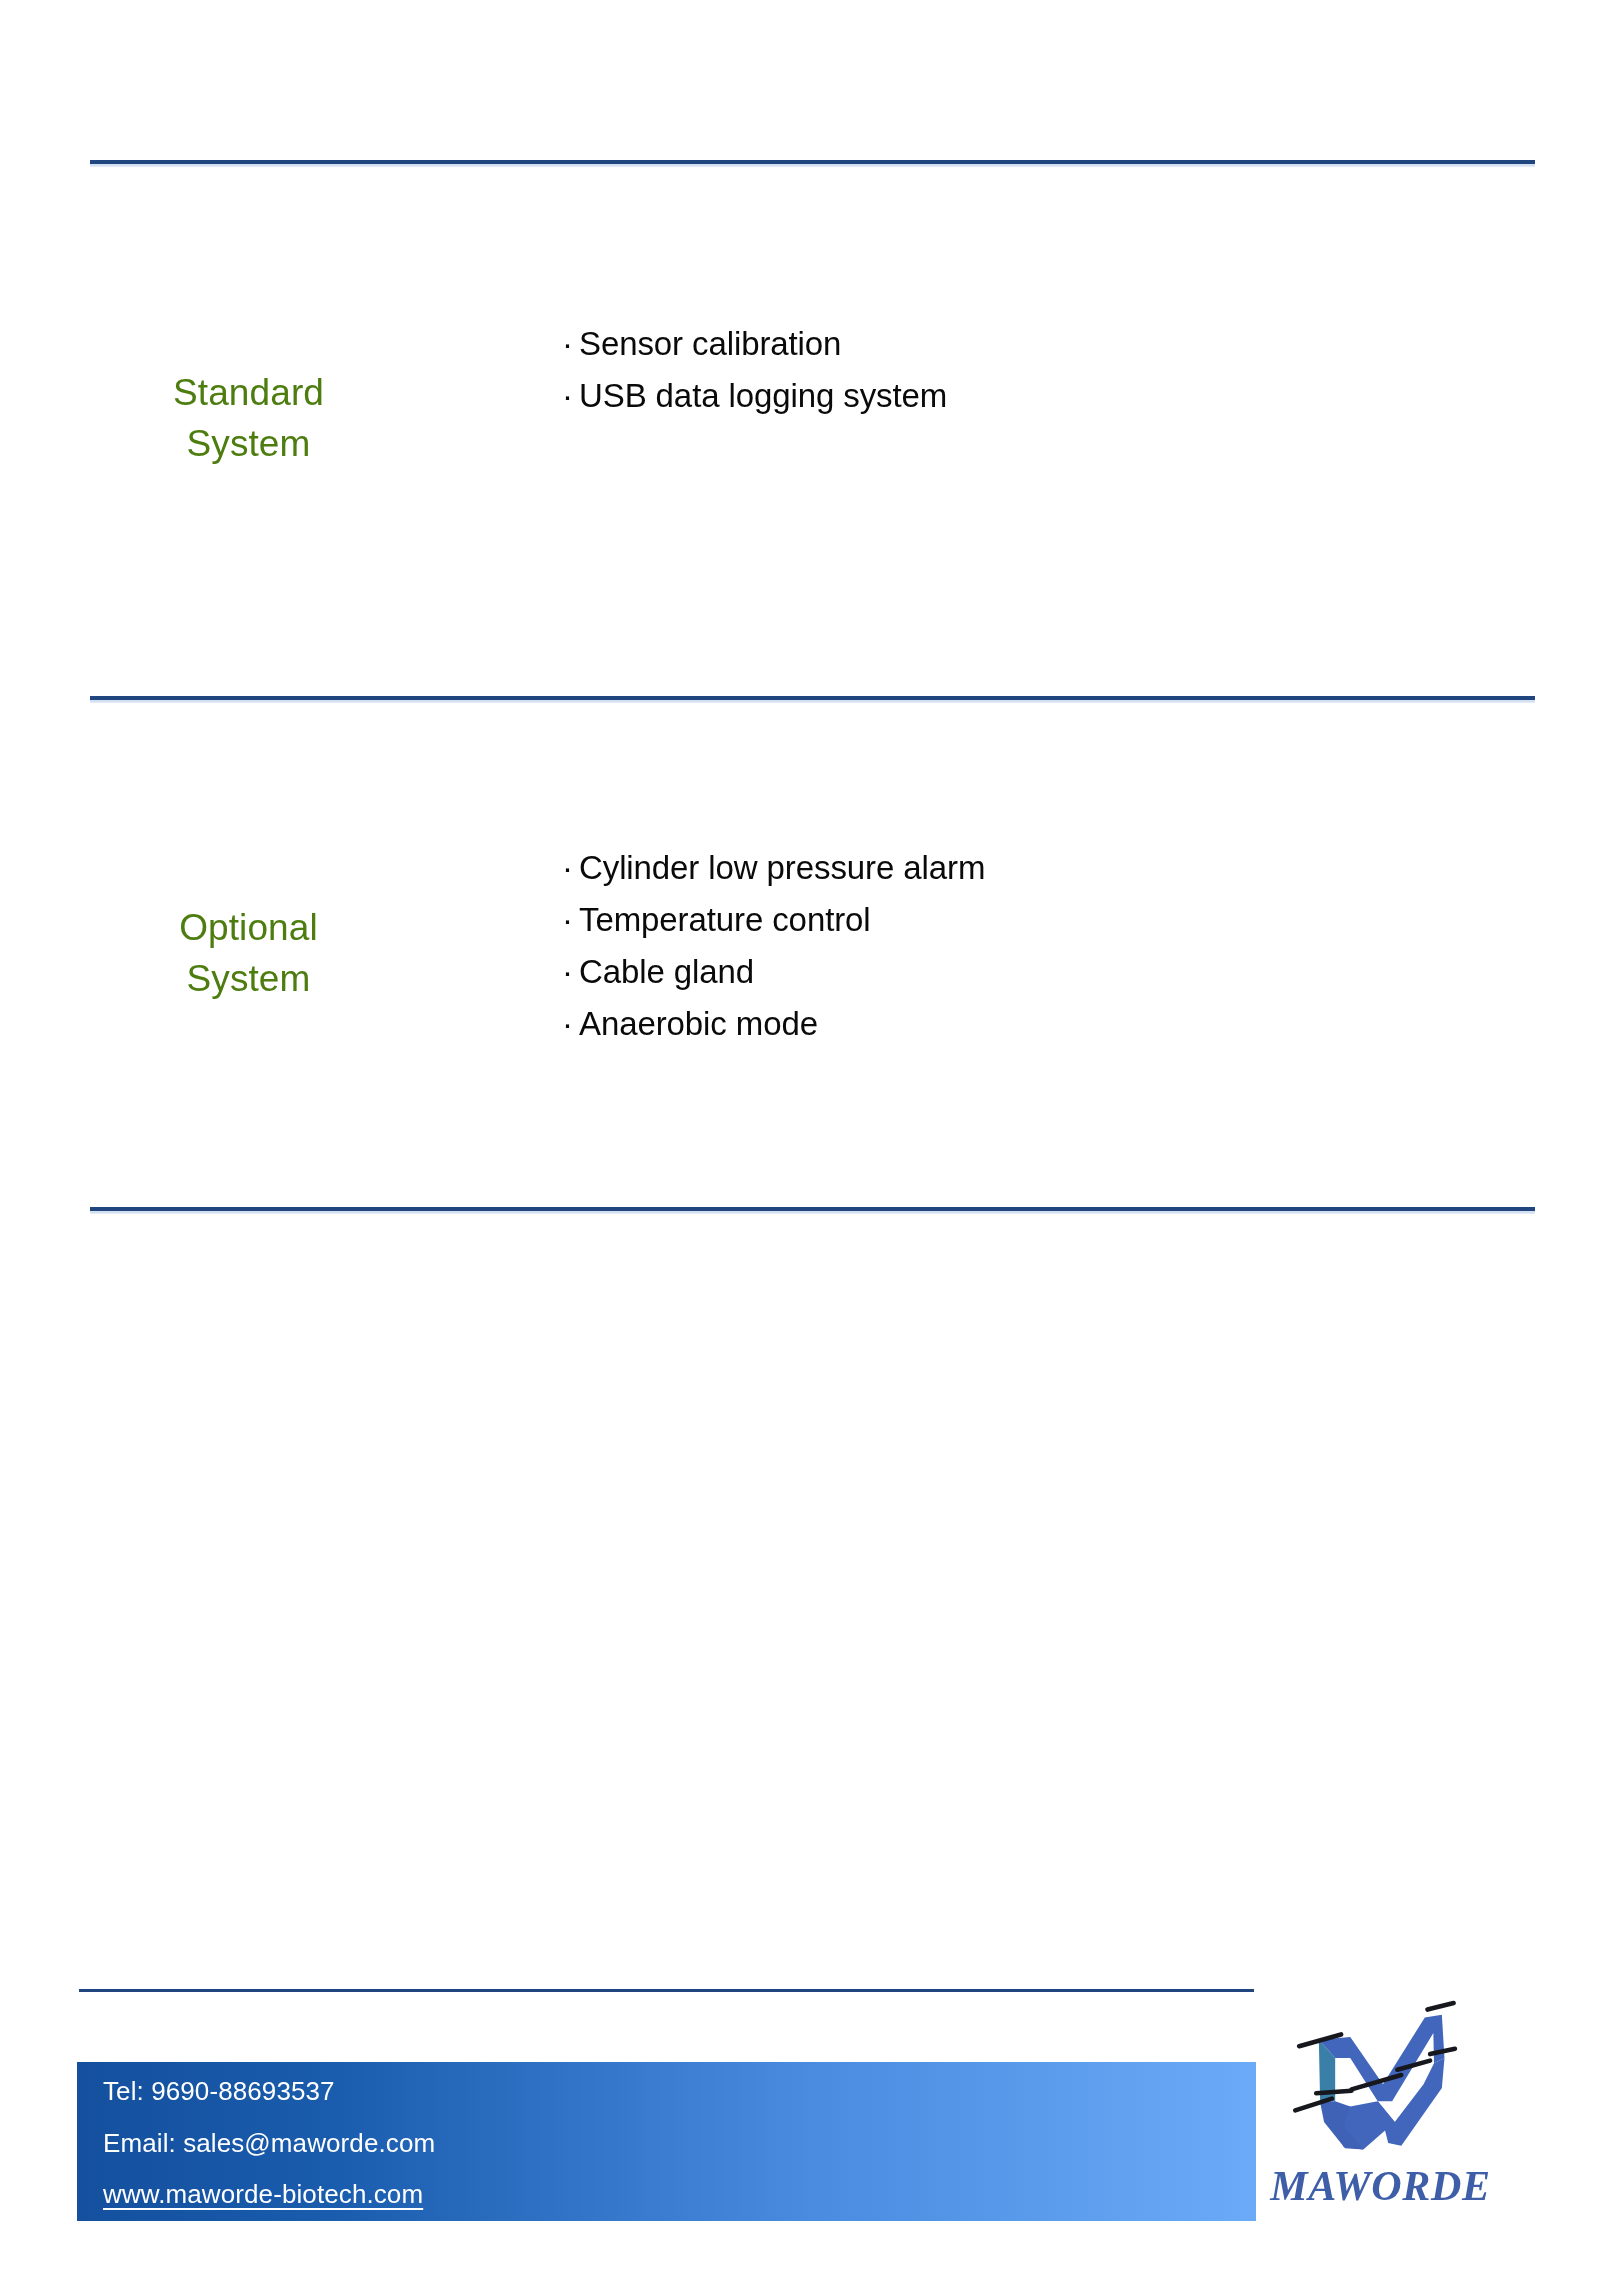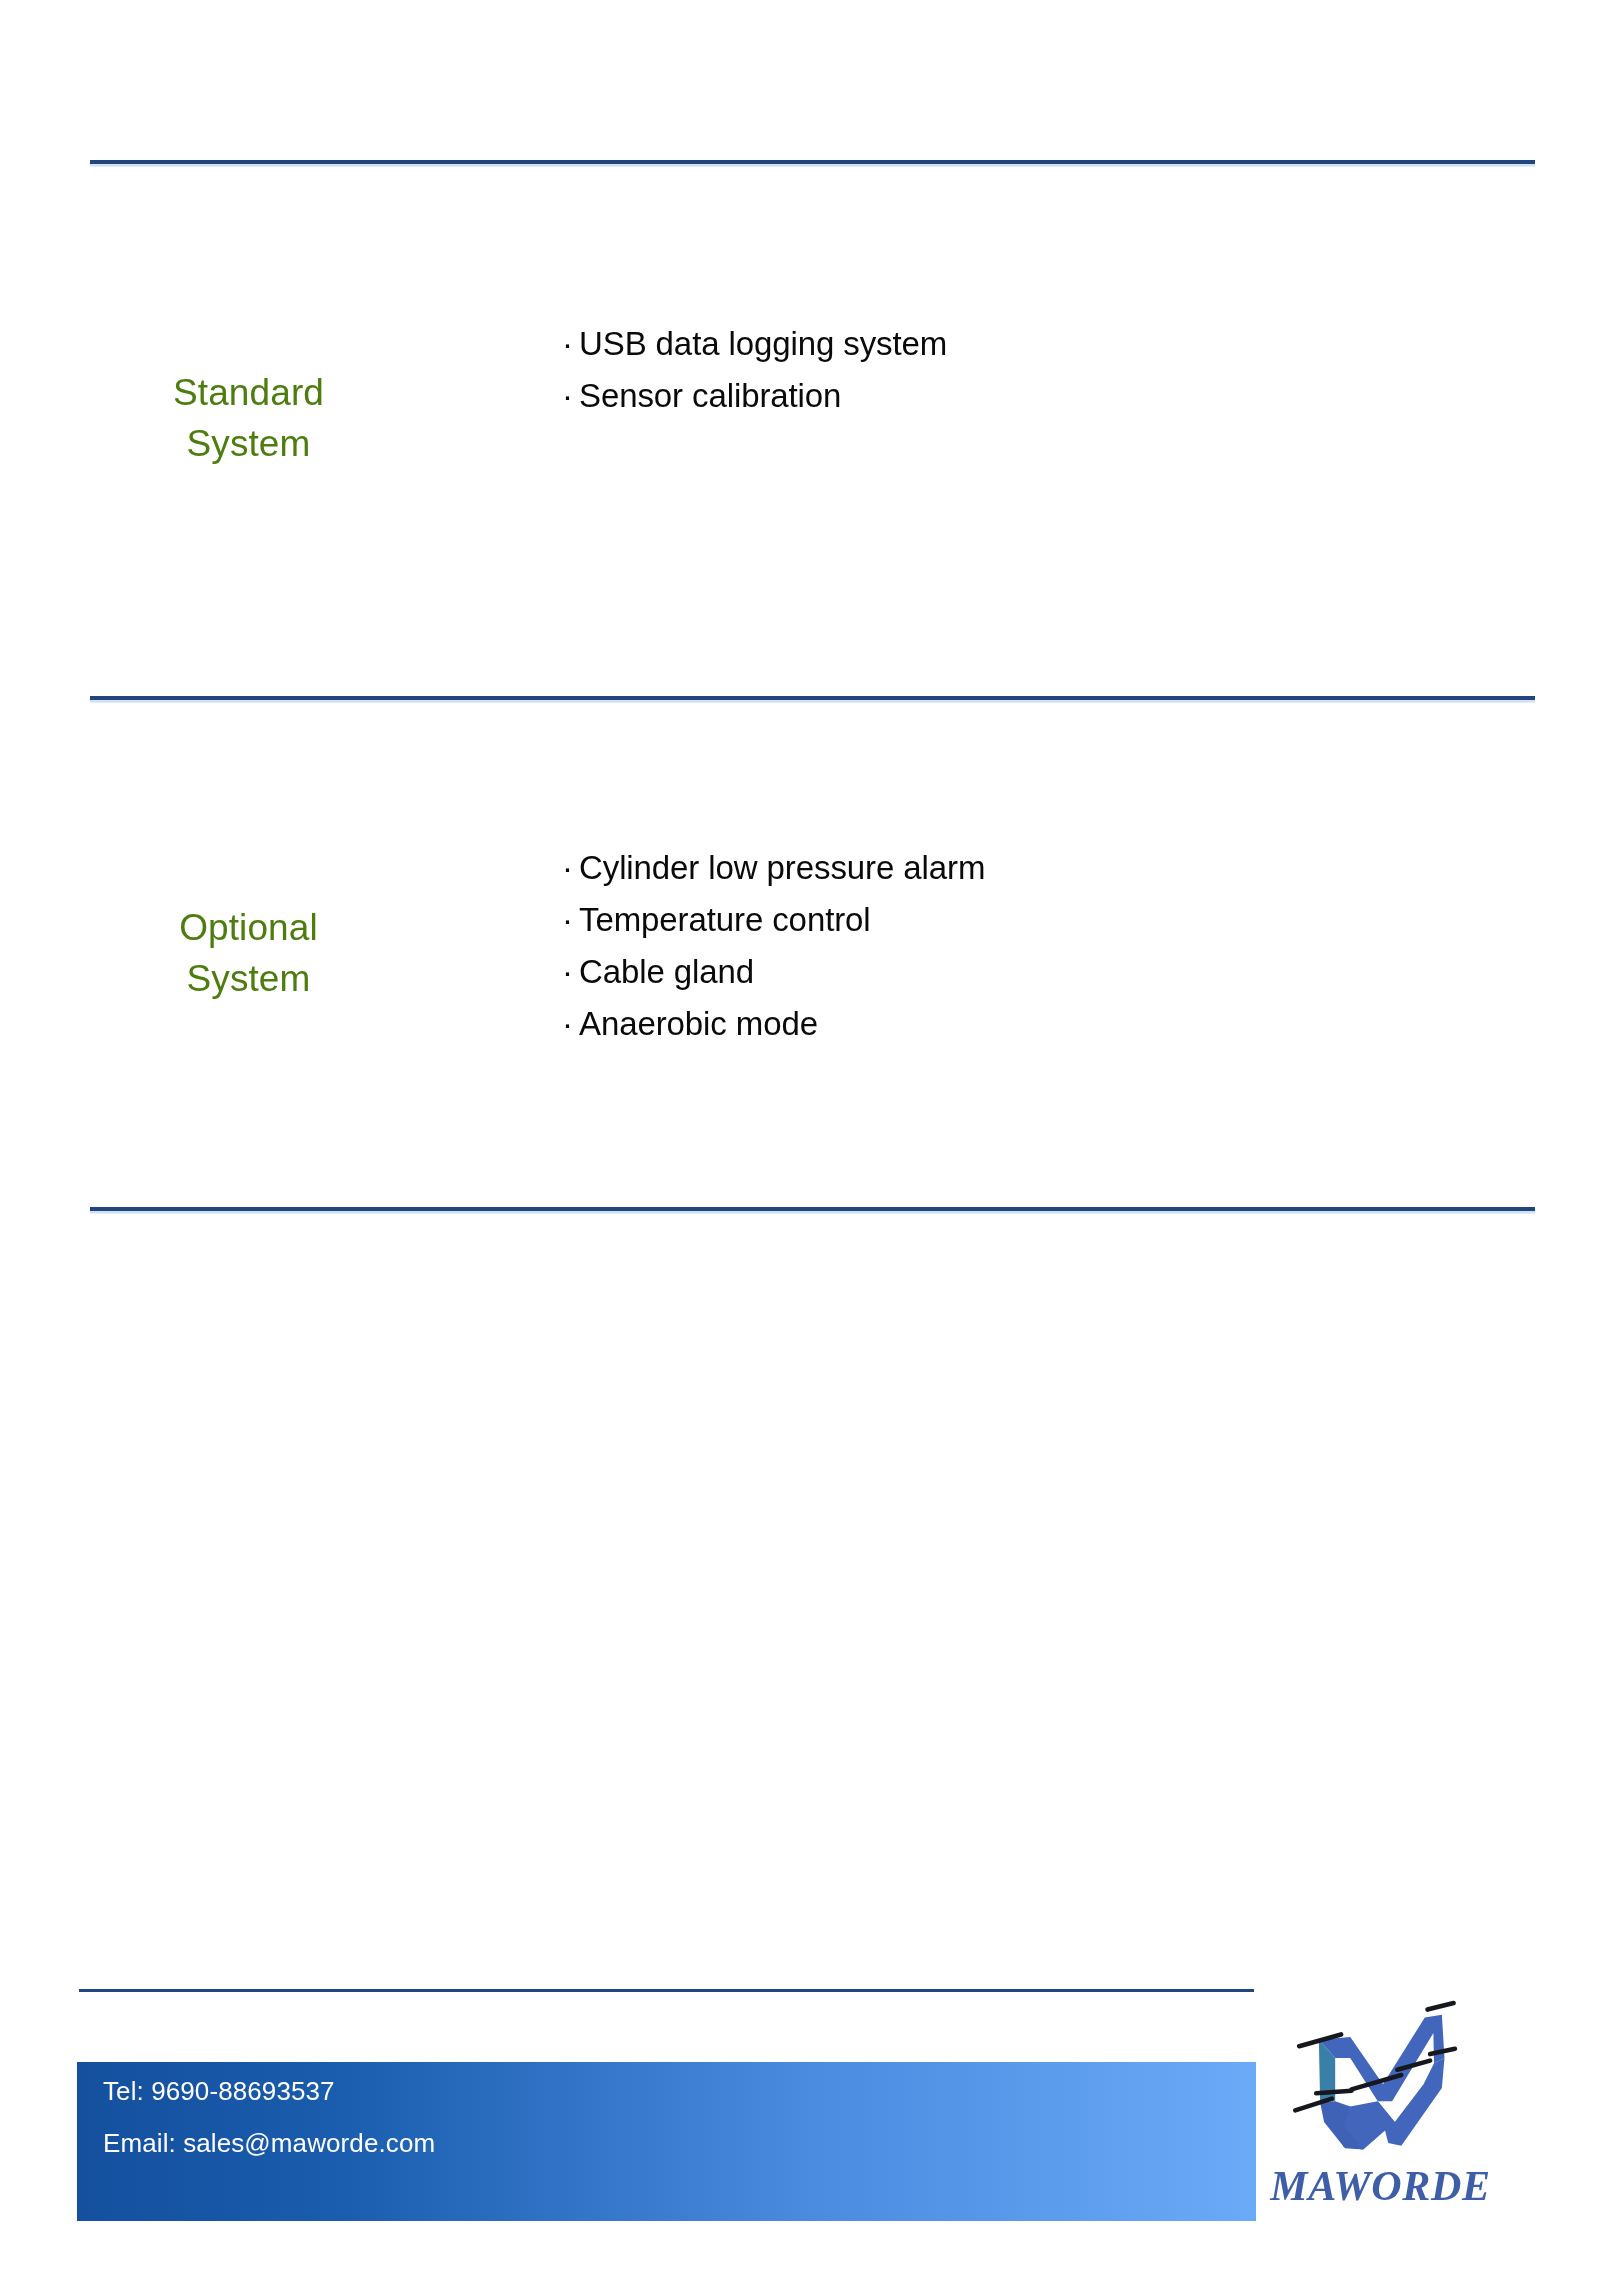--- a/index.html
+++ b/index.html
@@ -151,22 +151,22 @@
 <div class="page">
 
   <div class="rule rule--top"></div>
 
   <div class="spec-row spec-row--standard">
     <div class="spec-label">
       <span class="spec-label-line">Standard</span>
       <span class="spec-label-line">System</span>
     </div>
     <ul class="spec-list">
+      <li><span class="bullet">·</span><span>Sensor calibration</span></li>
       <li><span class="bullet">·</span><span>USB data logging system</span></li>
-      <li><span class="bullet">·</span><span>Sensor calibration</span></li>
     </ul>
   </div>
 
   <div class="rule rule--mid"></div>
 
   <div class="spec-row spec-row--optional">
     <div class="spec-label">
       <span class="spec-label-line">Optional</span>
       <span class="spec-label-line">System</span>
     </div>
@@ -180,20 +180,21 @@
 
   <div class="rule rule--bottom"></div>
 
   <div class="rule--footer"></div>
 
   <div class="footer-band"></div>
 
   <div class="footer-lines">
     <div class="f-line">Tel: 9690-88693537</div>
     <div class="f-line">Email: sales@maworde.com</div>
+    <div class="f-line f-line--link">www.maworde-biotech.com</div>
   </div>
 
   <div class="logo">
     <svg class="logo-mark" viewBox="0 0 330 272" aria-hidden="true">
 
       <path d="M70 82 L118 78 L168 150 L232 48 L258 44 L262 110 L246 118 L245 72 L182 176 L160 176 L118 110 L95 110 Z" fill="#4166BC"></path>
       <path d="M70 82 L72 178 L95 176 L95 110 Z" fill="#3A7FA8"></path>
       <path d="M72 178 L118 184 L160 176 L186 208 L138 250 L108 246 L92 210 Z" fill="#4166BC"></path>
       <path d="M160 176 L186 208 L230 150 L246 118 L262 110 L258 156 L196 244 L176 240 Z" fill="#4166BC"></path>
       <path d="M118 184 L95 176 L72 178 L78 208 L110 248 L138 250 L108 214 Z" fill="#3F62B6"></path>

